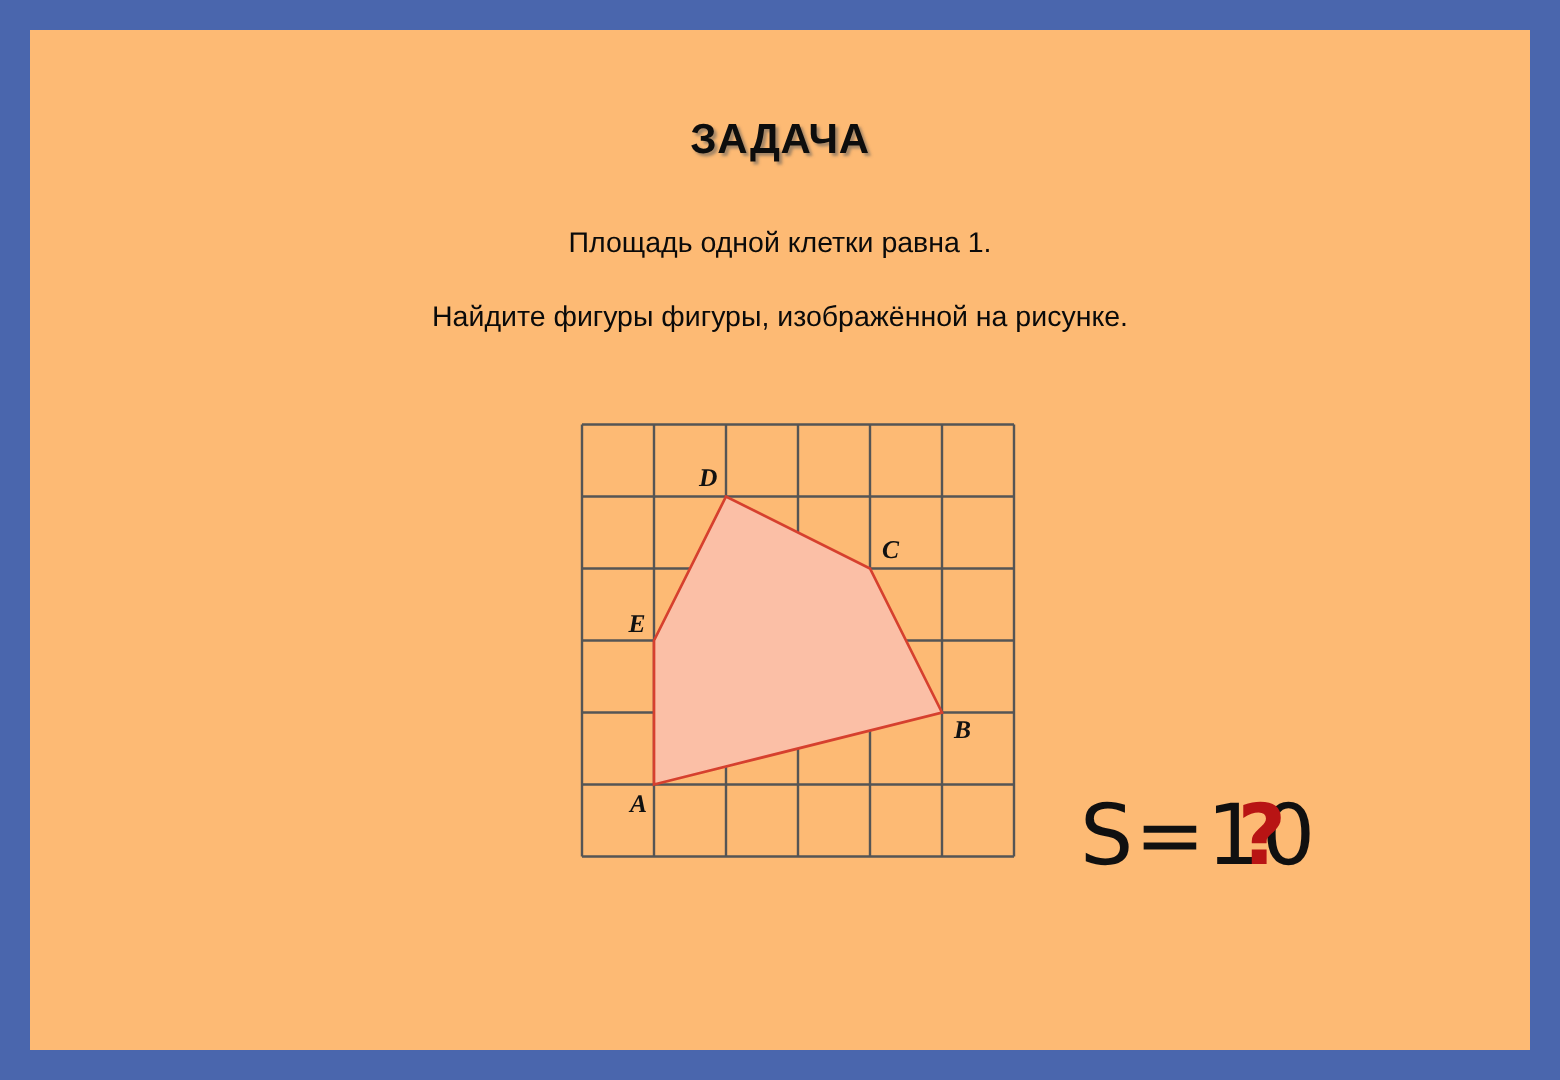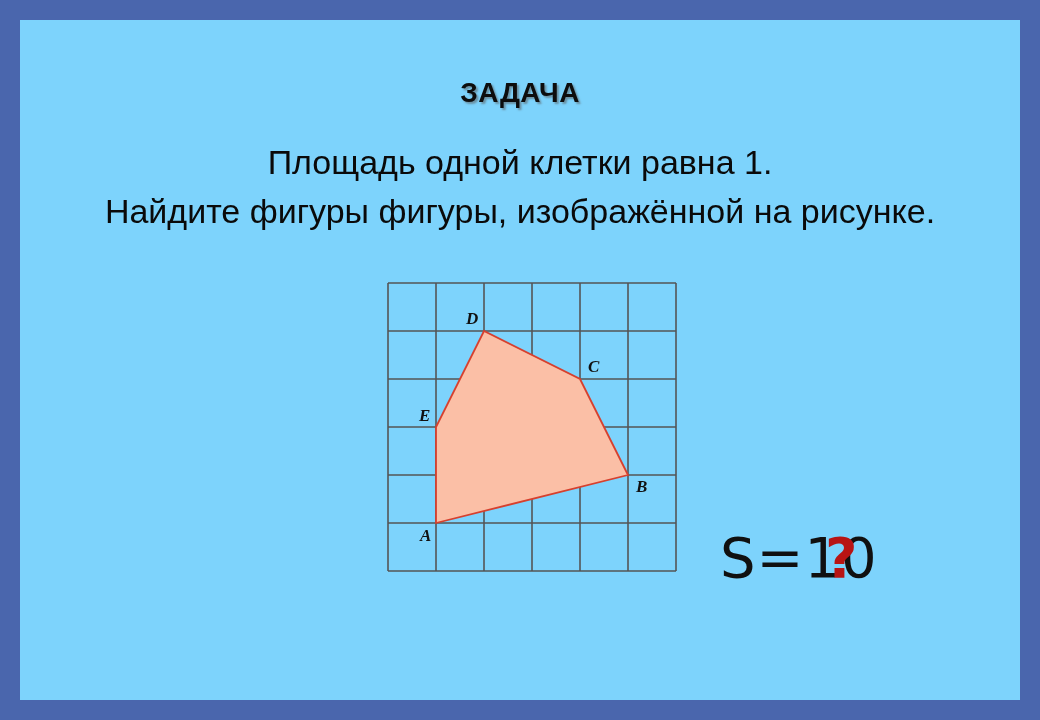--- a/index.html
+++ b/index.html
@@ -12,21 +12,21 @@
     background: #4a66ad;
     font-family: "Liberation Sans", sans-serif;
     overflow: hidden;
   }
   #slide-frame {
     position: absolute;
     left: 20px;
     top: 20px;
     width: 1000px;
     height: 680px;
-    background: #7dd3fc;
+    background: #fdba74;
   }
   #slide-title {
     position: absolute;
     left: 0;
     top: 57px;
     width: 1000px;
     text-align: center;
     font-size: 28px;
     font-weight: bold;
     color: #0d0d0d;
@@ -35,21 +35,21 @@
   }
   #prompt-block {
     position: absolute;
     left: 0;
     top: 118px;
     width: 1000px;
     text-align: center;
     color: #0a0a0a;
   }
   .prompt-line {
-    font-size: 34px;
+    font-size: 19px;
     line-height: 49px;
     white-space: nowrap;
   }
   #figure-wrap {
     position: absolute;
     left: 348px;
     top: 243px;
     width: 330px;
     height: 330px;
   }

